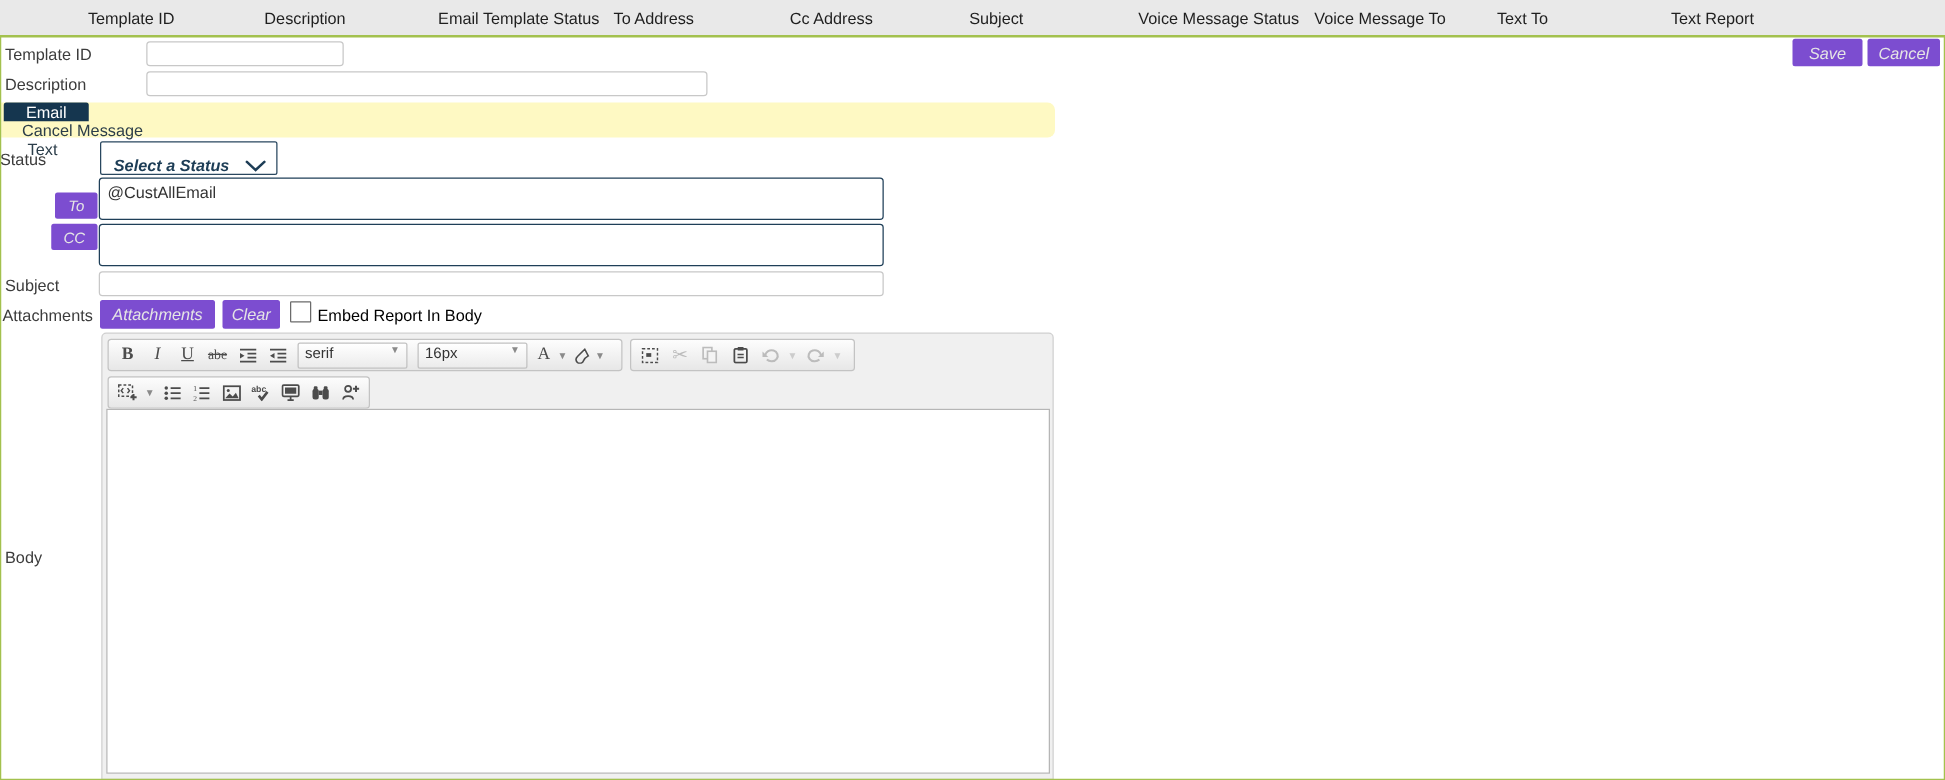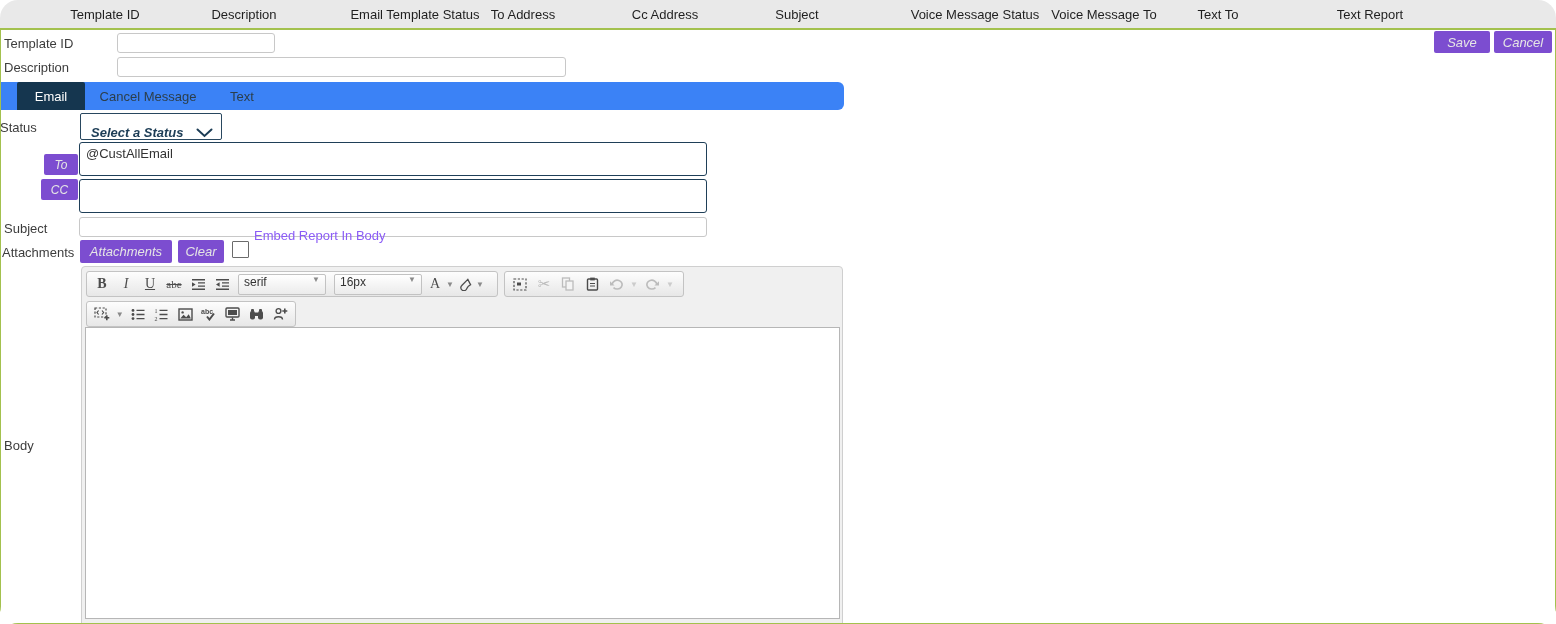--- a/index.html
+++ b/index.html
@@ -1,19 +1,19 @@
 <!DOCTYPE html>
 <html><head>
 <meta charset="utf-8">
 <style>
   * { margin:0; padding:0; box-sizing:border-box; }
   html,body { background:#fff; }
   .page {
     position:relative; width:1556px; height:624px; overflow:hidden;
-    background:#fff; font-family:"Liberation Sans", sans-serif; color:#333;border-radius:18px;
+    background:#fff; font-family:"Liberation Sans", sans-serif; color:#333;
   }
   
   .grid-header { position:absolute; left:0; top:0; width:1556px; height:28px; background:#e9e9e9; }
   .grid-header span {
     position:absolute; top:7px; transform:translateX(-50%);
     font-size:13px; color:#1f1f1f; white-space:nowrap;
   }
   .hc0{left:105px}.hc1{left:244px}.hc2{left:415px}.hc3{left:523px}.hc4{left:665px}
   .hc5{left:797px}.hc6{left:975px}.hc7{left:1104px}.hc8{left:1218px}.hc9{left:1370px}
 
@@ -32,21 +32,21 @@
 
   .pbtn {
     position:absolute; background:#7c4dd0; color:#e5e5e5; border:none; border-radius:2px;
     font-family:"Liberation Sans",sans-serif; font-size:13px; text-align:right; cursor:pointer;
     display:flex; align-items:center; justify-content:center;font-style:italic;
   }
 
   
   .tabstrip {
     position:absolute; left:1px; top:82px; width:843px; height:28px;
-    background:#3b82f6; border-radius:0 6px 6px 0; display:flex; padding-left:16px;
+    background:#fef9c3; border-radius:0 6px 6px 0; display:flex; padding-left:2px;flex-direction:column;
   }
   .tab {
     height:28px; display:flex; align-items:center; justify-content:center;
     font-size:13px; color:#2c3e4a; cursor:pointer;
   }
   .tab-active { background:#15364f; color:#fff; width:68px; border-radius:2px 2px 0 0; }
   .tab-vm { width:126px; }
   .tab-text { width:62px; }
 
   
@@ -154,21 +154,21 @@
   <button class="pbtn" style="left:41px; top:179px; width:37px; height:21px; font-size:12px;">CC</button>
   <textarea class="addr-area" style="top: 179px;"></textarea>
 
   <label class="flabel" style="left:4px; top:221px;">Subject</label>
   <input class="tinput" style="left: 79px; top: 217px; width: 628px; height: 20px;" type="text" value="">
 
   <label class="flabel" style="left:2px; top:245px;">Attachments</label>
   <button class="pbtn" style="left:80px; top:240px; width:92px; height:23px;">Attachments</button>
   <button class="pbtn" style="left:178px; top:240px; width:46px; height:23px;">Clear</button>
   <div class="checkbox"></div>
-  <label class="flabel" style="left:254px; top:228px; color:#8b5cf6;">Embed Report In Body</label>
+  <label class="flabel" style="left:254px; top:245px; color:#000000;">Embed Report In Body</label>
 
   <label class="flabel" style="left:4px; top:438px;">Body</label>
 
   <div class="editor">
 
     <div class="tgroup g-r1a">
       <div class="tbtn glyph-serif" style="font-weight:bold;">B</div>
       <div class="tbtn glyph-serif" style="font-style:italic;">I</div>
       <div class="tbtn glyph-serif" style="text-decoration:underline;">U</div>
       <div class="tbtn glyph-serif" style="font-size:11px; text-decoration:line-through;">abe</div>

